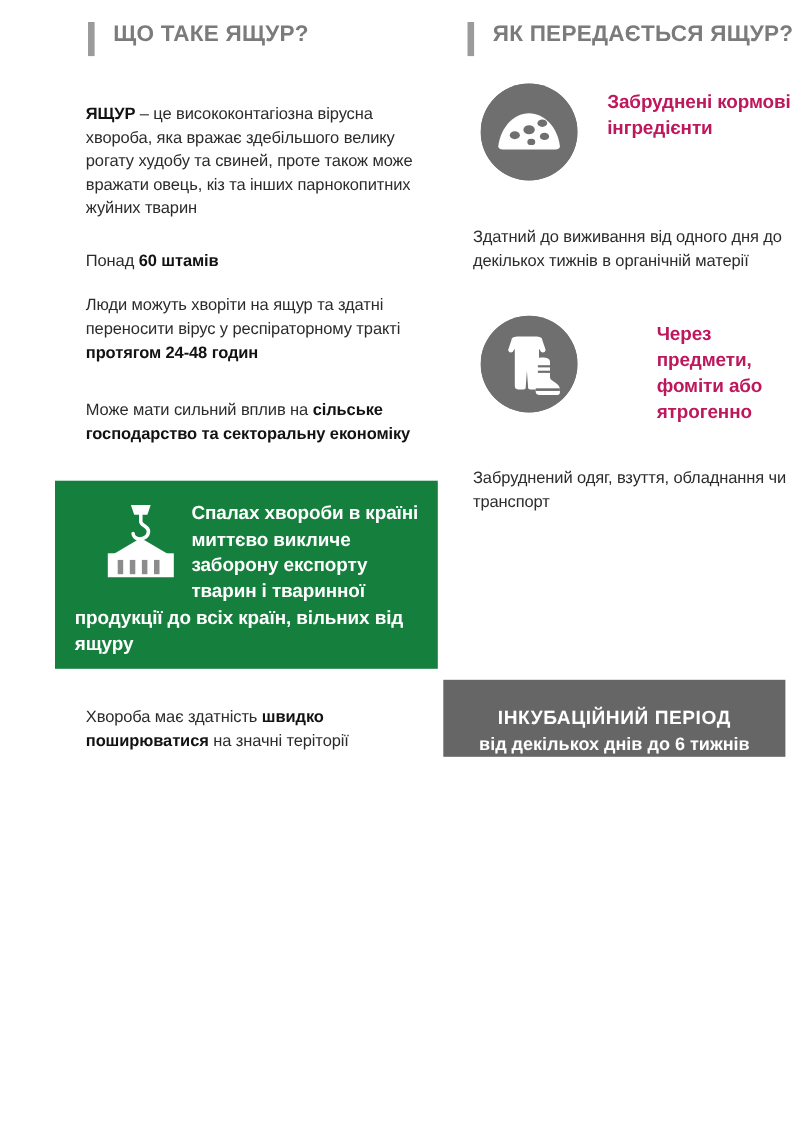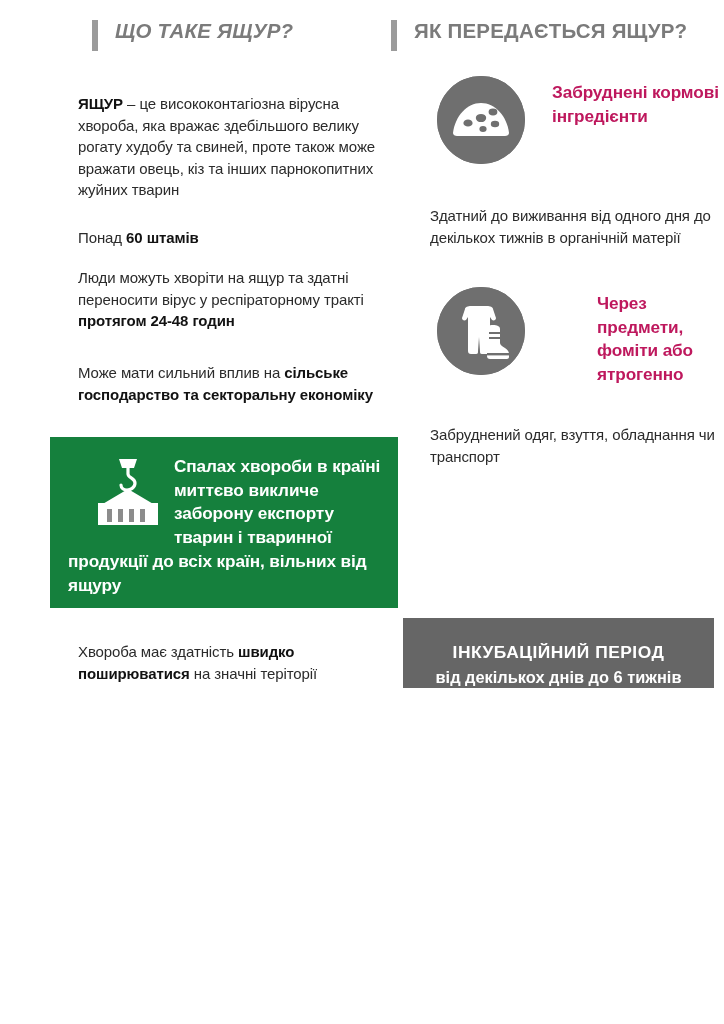--- a/index.html
+++ b/index.html
@@ -37,22 +37,22 @@
   .col-header-title {
     margin-left: 17px;
     font-size: 20.5px;
     font-weight: bold;
     letter-spacing: 0.2px;
     color: #7b7b7b;
     line-height: 1.15;
     white-space: nowrap;
   }
 
-  #header-left  { left: 92px;  top: 19px; font-style: italic; }
-  #header-right { left: 391px; top: 19px; }
+  #header-left  { left: 80px;  top: 19px; }
+  #header-right { left: 425px; top: 19px; }
 
   
   .para {
     position: absolute;
     font-size: 15px;
     line-height: 1.44;
     color: #2b2b2b;
     letter-spacing: -0.1px;
   }
   .para b { font-weight: bold; color: #121212; }

